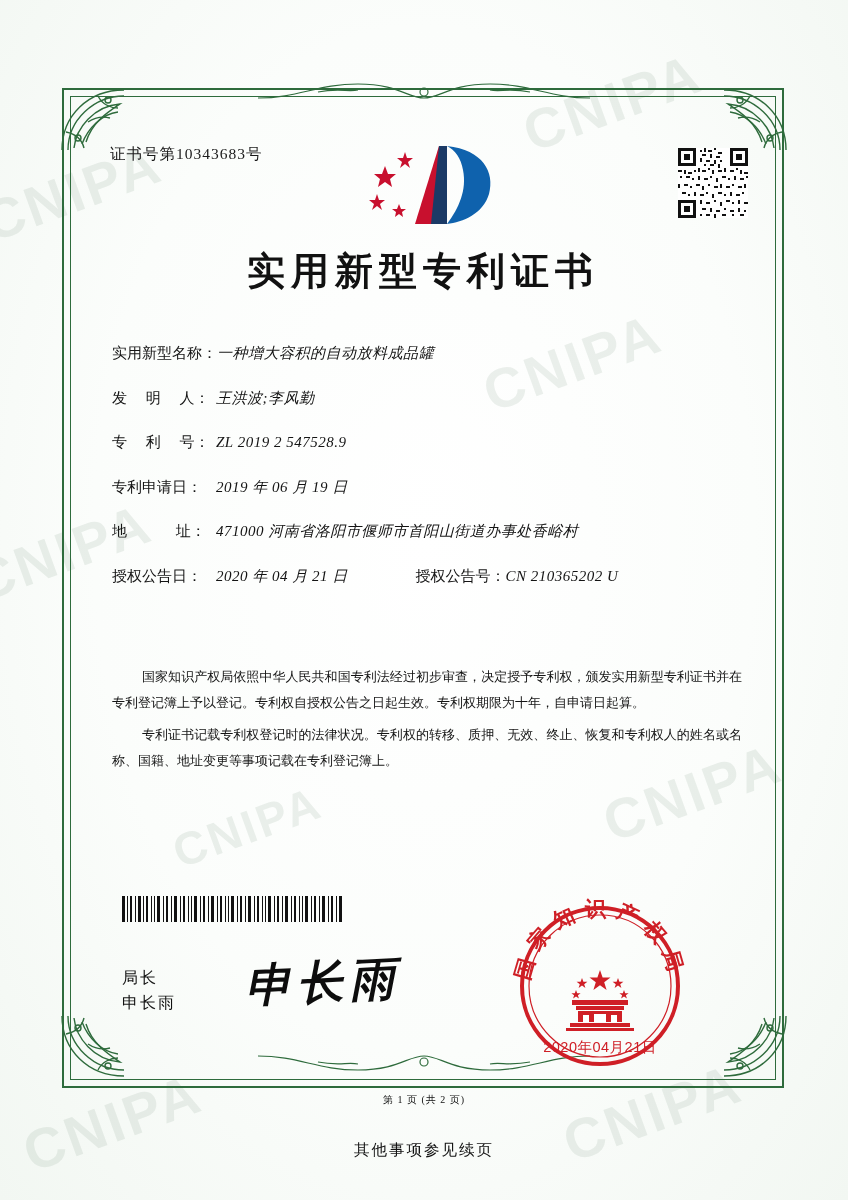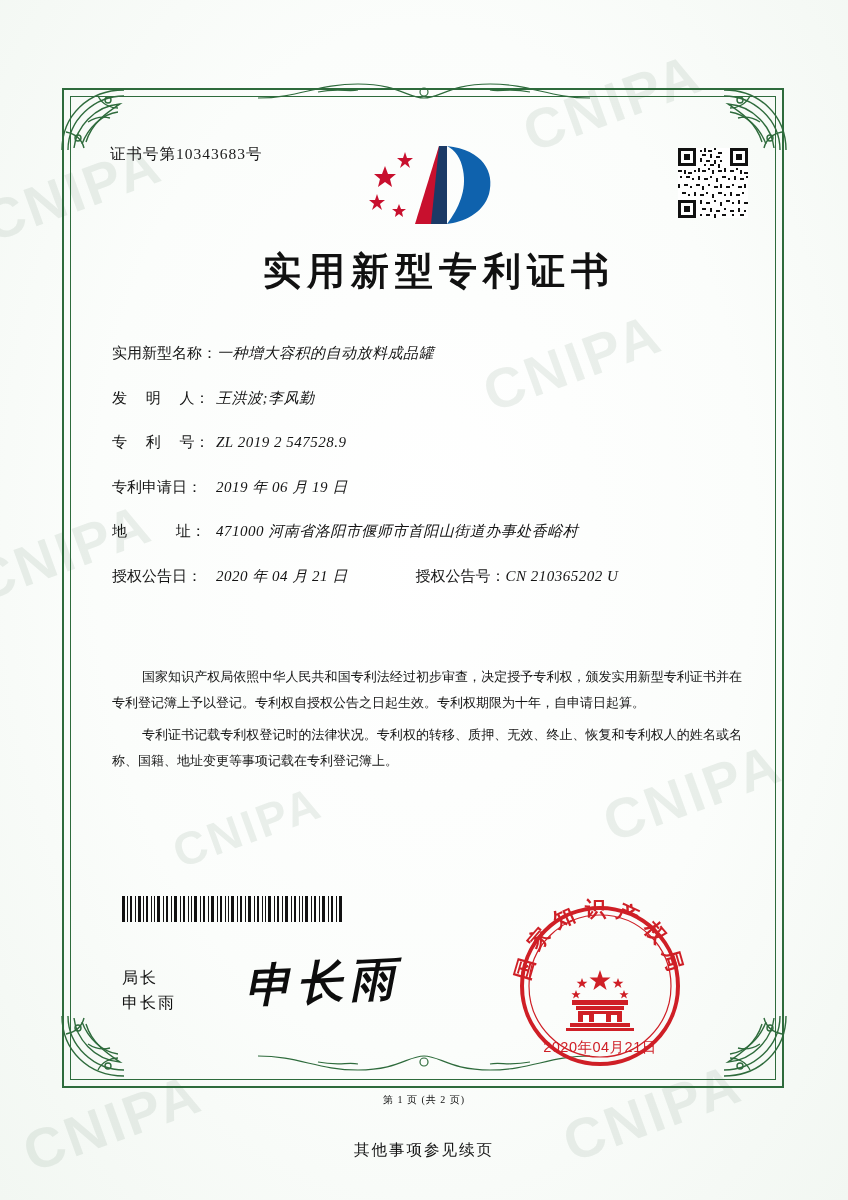--- a/index.html
+++ b/index.html
@@ -104,21 +104,20 @@
   #doc-title {
     position: absolute;
     left: 0; top: 150px;
     width: 706px;
     text-align: center;
     font-family: Liberation Sans, sans-serif;
     font-size: 38px;
     font-weight: bold;
     letter-spacing: 6px;
     color: #111111;
-    margin-left: 16px;
   }
 
   #fields {
     position: absolute;
     left: 42px; top: 248px;
     width: 630px;
   }
   .field {
     font-size: 15px;
     color: #141414;

